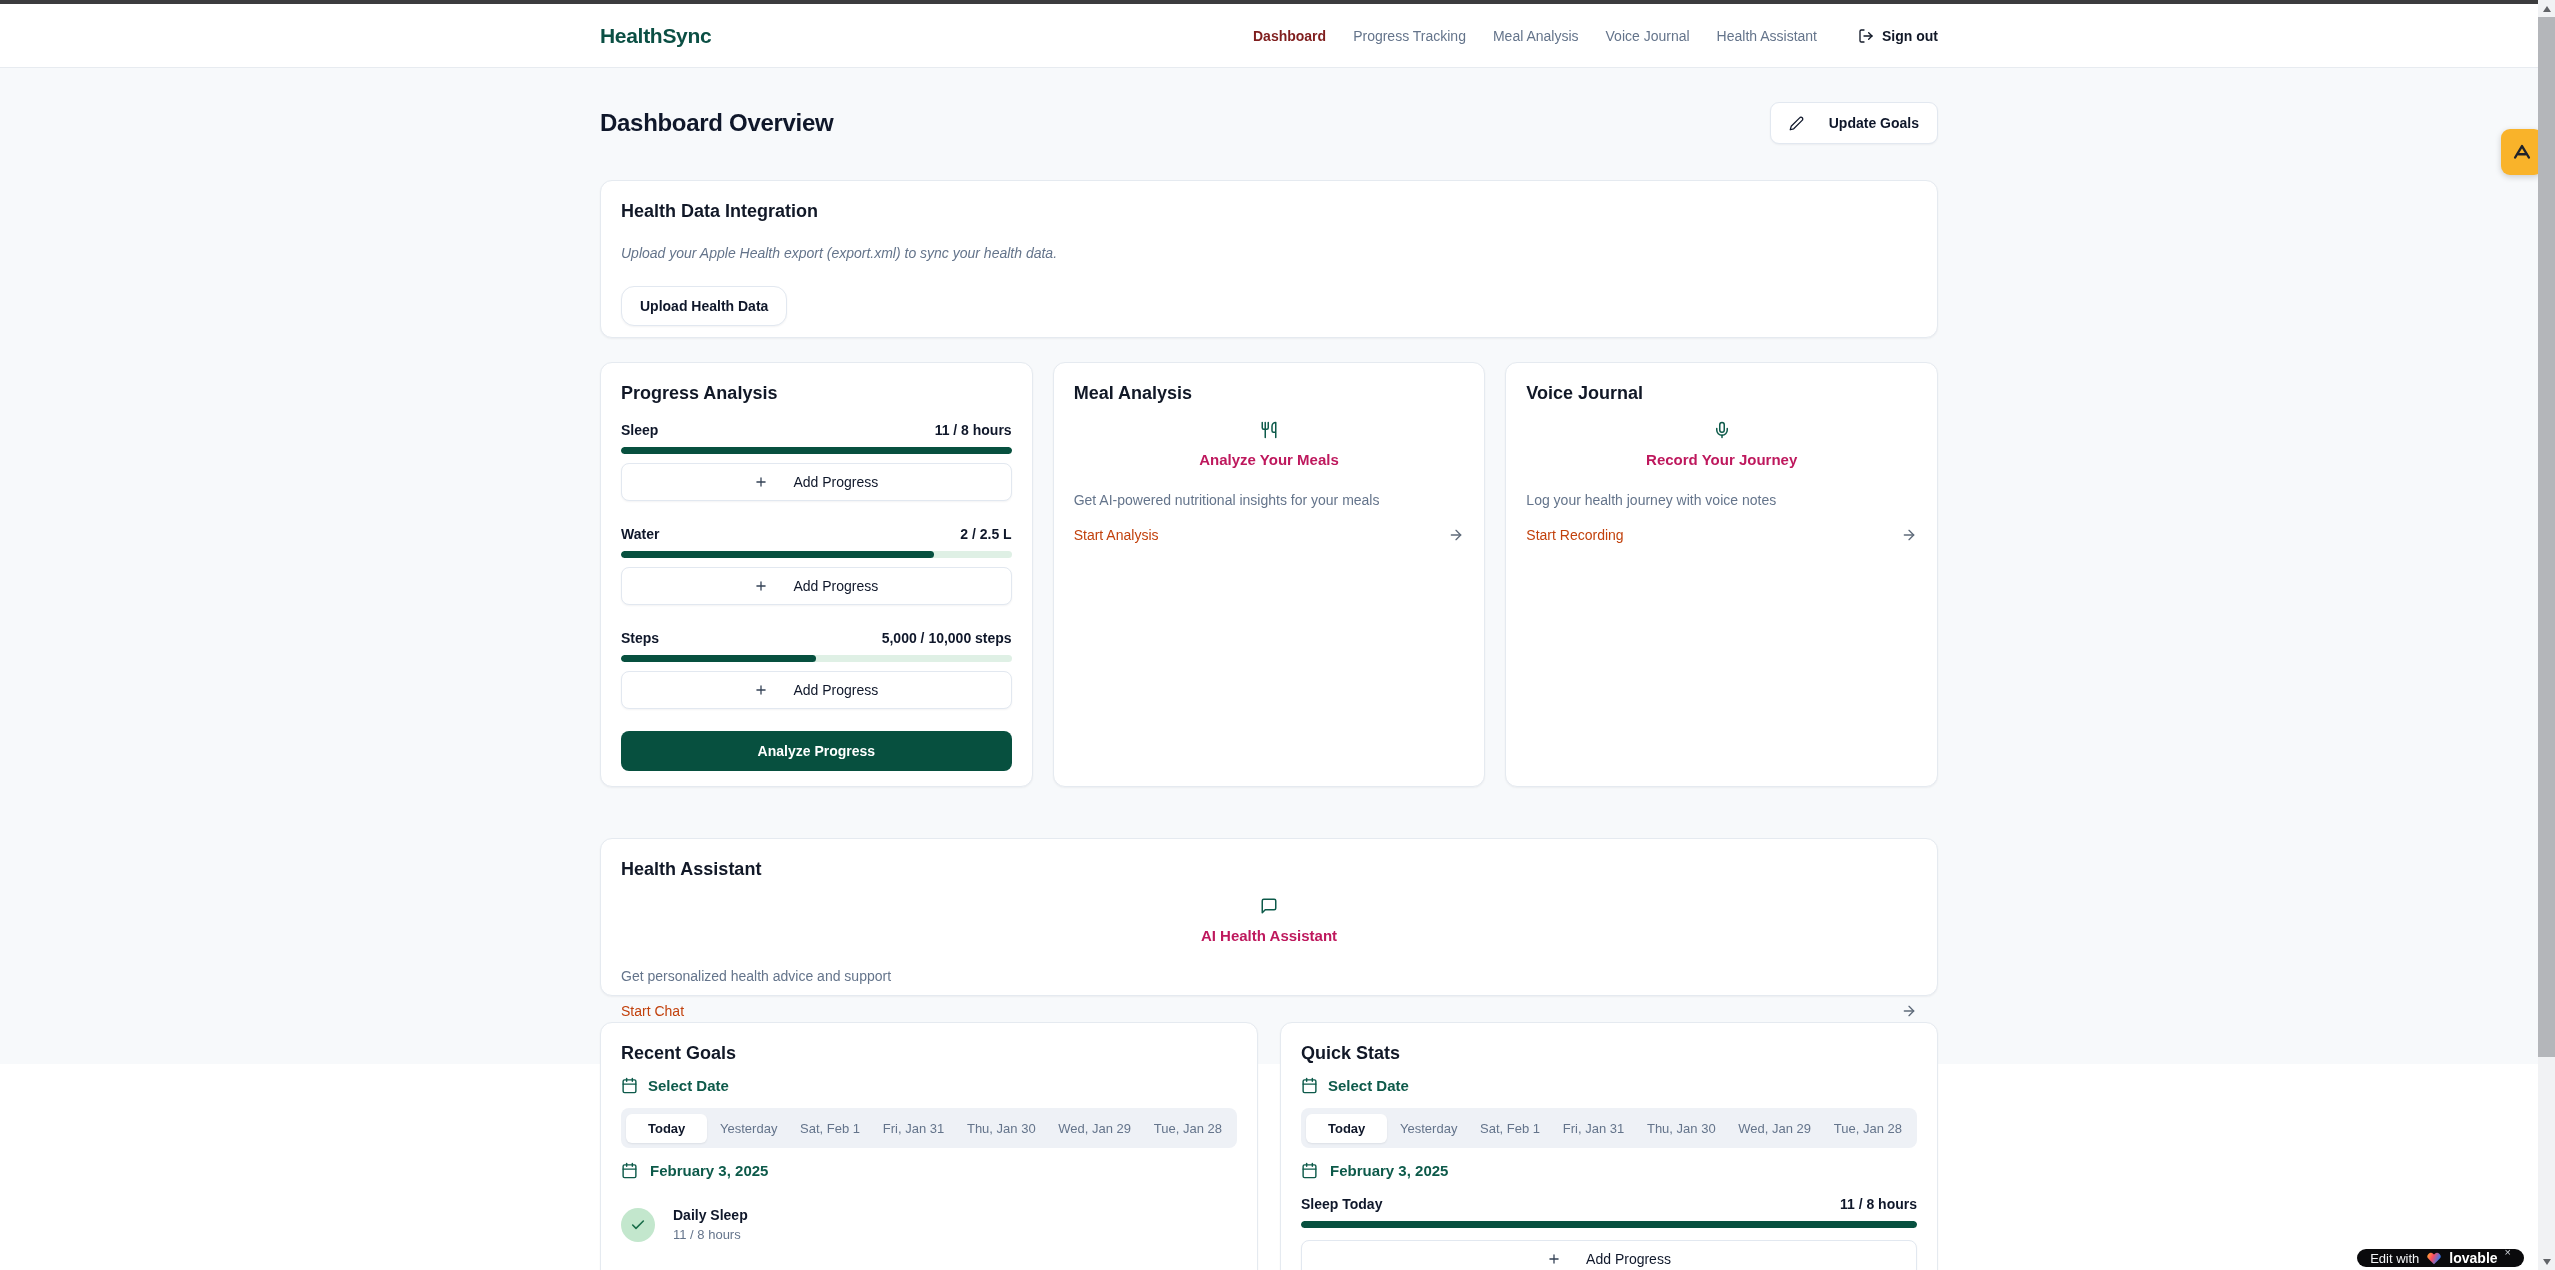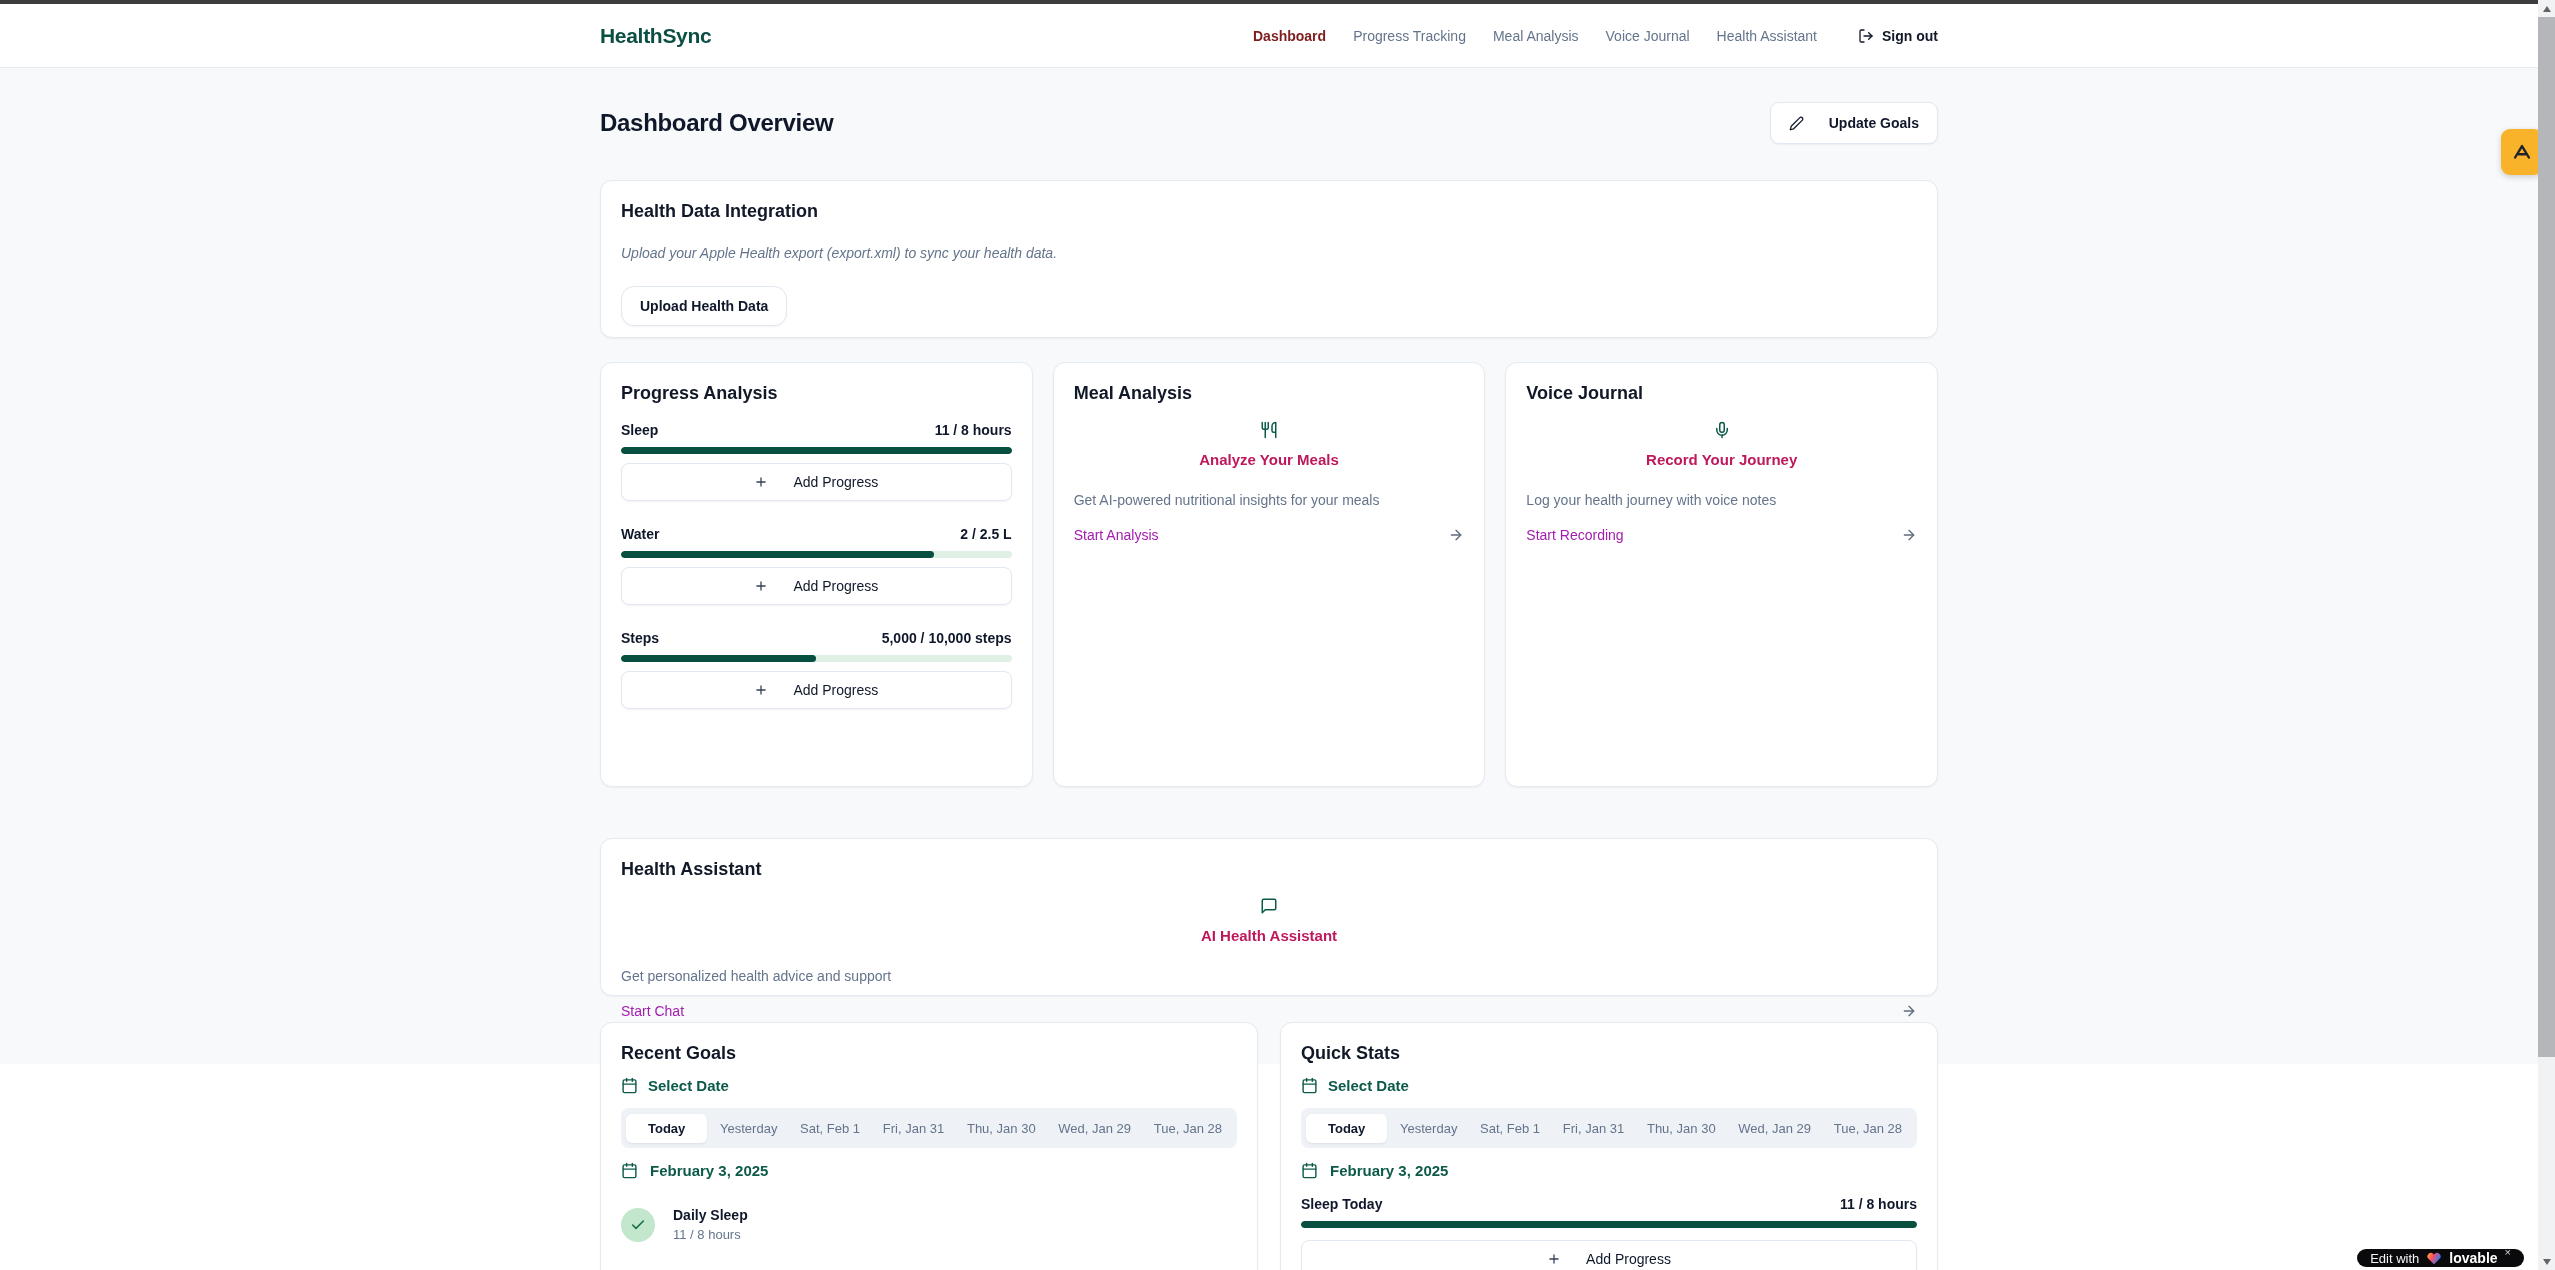--- a/index.html
+++ b/index.html
@@ -50,21 +50,21 @@
   .track { margin-top:7px; height:7px; border-radius:4px; background:#dff0e5; overflow:hidden; }
   .fill { height:100%; border-radius:4px; background:#07503f; }
   .btn-add { width:100%; height:38px; margin-top:9px; border-radius:8px; font-weight:500; }
   .btn-analyze { width:100%; height:40px; margin-top:22px; border:none; border-radius:8px;
                  background:#07503f; color:#fff; font-weight:700; box-shadow:none; }
 
   .feature-link { display:flex; align-items:center; gap:10px; margin-top:16px; cursor:pointer;
                   font-size:15px; font-weight:700; color:#be185d; line-height:22px;flex-direction:column; }
   .feature-desc { margin-top:20px; line-height:18px; }
   .action-row { display:flex; align-items:center; justify-content:space-between; margin-top:18px;
-                cursor:pointer; font-size:14px; color:#a21caf; }
+                cursor:pointer; font-size:14px; color:#c2410c; }
 
   .card-assistant { margin-top:51px; height:158px; }
 
   .grid2 { display:flex; gap:22px; margin-top:26px; }
   .grid2 .card { flex:1; height:340px; }
 
   .select-date { display:flex; align-items:center; gap:10px; margin-top:12px; cursor:pointer;
                  font-size:15px; font-weight:700; color:#0d5a4a; }
   .tabbar { display:flex; align-items:center; justify-content:space-between; margin-top:14px;
             background:#eef1f6; border-radius:8px; padding:4px 5px; height:40px; }
@@ -213,20 +213,23 @@
             <span>
                 <svg width="14" height="14" viewBox="0 0 24 24" fill="none" stroke="#334155" stroke-width="2.2" stroke-linecap="round">
                   <line x1="12" y1="5" x2="12" y2="19"></line>
                   <line x1="5" y1="12" x2="19" y2="12"></line>
                 </svg>
               </span>
             <span>Add Progress</span>
           </button>
         </div>
 
+        <button class="btn btn-analyze">
+          <span>Analyze Progress</span>
+        </button>
       </div>
 
       <div class="card card-pad">
         <div class="card-title">Meal Analysis</div>
         <div class="feature-link">
           <span>
             <svg width="18" height="18" viewBox="0 0 24 24" fill="none" stroke="#0d5a4a" stroke-width="2" stroke-linecap="round" stroke-linejoin="round">
                 <path d="M3 2v7c0 1.1.9 2 2 2h4a2 2 0 0 0 2-2V2"></path>
                 <path d="M7 2v20"></path>
                 <path d="M21 15V2a5 5 0 0 0-5 5v6c0 1.1.9 2 2 2h3Zm0 0v7"></path>

